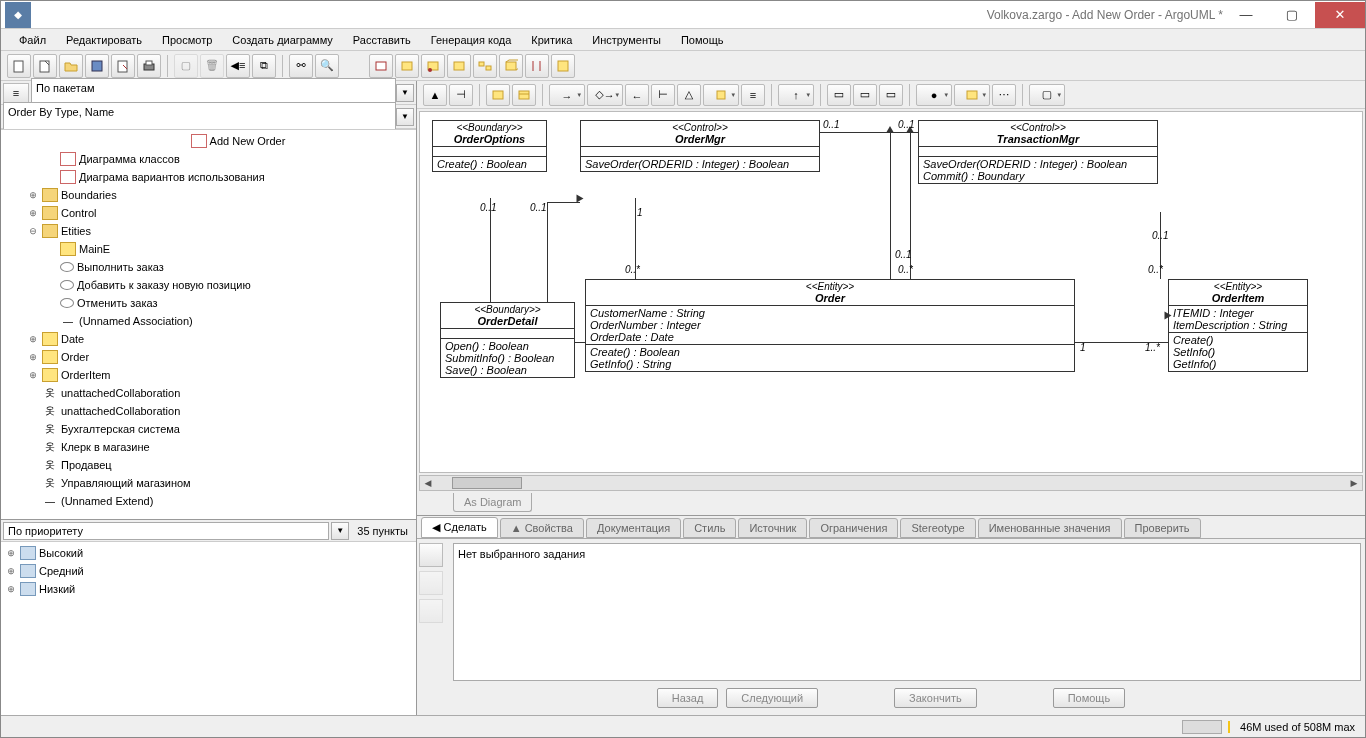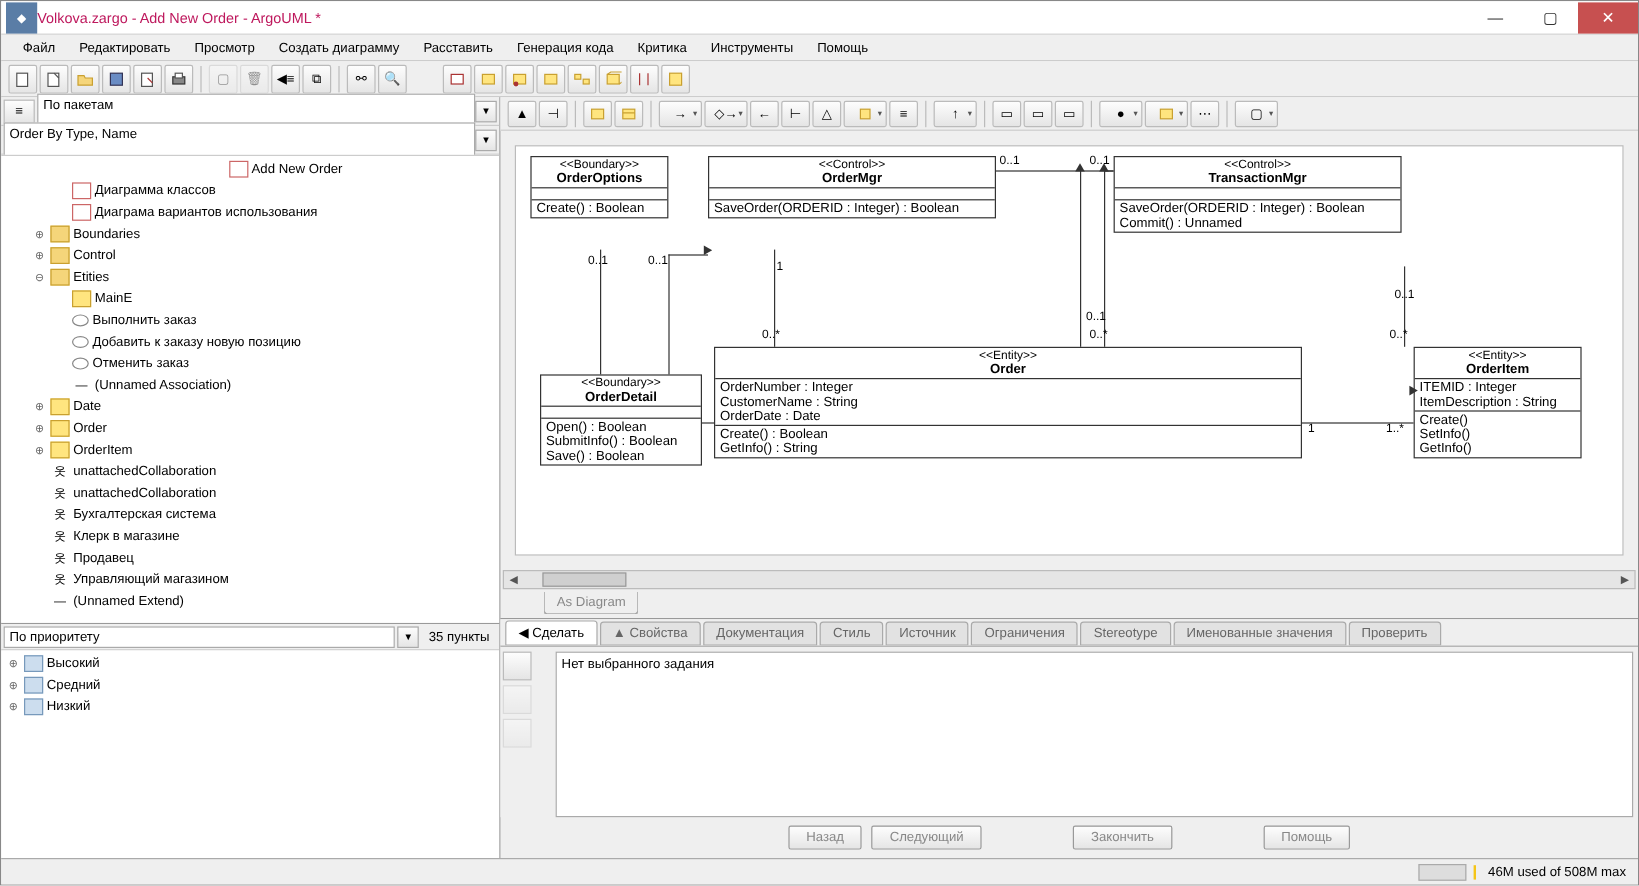--- a/index.html
+++ b/index.html
@@ -1,20 +1,20 @@
 <!DOCTYPE html>
 <html><head>
 <meta charset="utf-8">
 <style>
 *{box-sizing:border-box;margin:0;padding:0;font-family:Tahoma,Arial,sans-serif;font-size:11px;}
 body{background:#e8e8e8;overflow:hidden;}
 .window{width:1366px;height:738px;display:flex;flex-direction:column;background:#efefef;border:1px solid #888;}
 .titlebar{height:28px;background:#fff;display:flex;align-items:center;border-bottom:1px solid #ccc;}
 .titlebar-icon{width:26px;height:26px;background:#5a7da6;margin-left:4px;display:flex;align-items:center;justify-content:center;color:#fff;font-size:10px;}
-.titlebar-title{flex:1;text-align:left;color:#be185d;font-size:12px;}
+.titlebar-title{flex:1;text-align:right;color:#737373;font-size:12px;}
 .titlebar-ctrls{display:flex;}
 .titlebar-btn{width:46px;height:26px;display:flex;align-items:center;justify-content:center;font-size:13px;color:#333;cursor:pointer;}
 .titlebar-btn.close{background:#c75050;color:#fff;width:50px;}
 .menubar{height:22px;display:flex;align-items:center;padding:0 8px;gap:0;background:#efefef;border-bottom:1px solid #ccc;}
 .menu-item{padding:3px 10px;cursor:pointer;}
 .toolbar-row{height:30px;display:flex;align-items:center;padding:2px 6px;background:#efefef;border-bottom:1px solid #ccc;gap:2px;}
 .tb-btn{width:24px;height:24px;border:1px solid #bbb;background:linear-gradient(#fdfdfd,#e5e5e5);display:flex;align-items:center;justify-content:center;cursor:pointer;border-radius:2px;}
 .tb-btn.dis{opacity:0.4;}
 .tb-sep-line{width:1px;height:22px;background:#bbb;margin:0 4px;}
 .main-area{flex:1;display:flex;min-height:0;}
@@ -36,21 +36,21 @@
 .lp-bottom .tree{border:none;}
 .lpb-header{height:22px;display:flex;align-items:center;background:#efefef;border-bottom:1px solid #ccc;}
 .lpb-text{flex:1;background:#fff;height:18px;border:1px solid #aaa;padding:2px 4px;margin:2px;}
 .lpb-dd{width:18px;height:18px;border:1px solid #aaa;background:linear-gradient(#fdfdfd,#e5e5e5);display:flex;align-items:center;justify-content:center;font-size:8px;}
 .lpb-count{padding:0 8px;}
 .right-panel{flex:1;display:flex;flex-direction:column;min-height:0;}
 .diagram-toolbar{height:28px;display:flex;align-items:center;padding:2px 6px;gap:2px;background:#efefef;border-bottom:1px solid #ccc;}
 .dt-btn{width:24px;height:22px;border:1px solid #bbb;background:linear-gradient(#fdfdfd,#e5e5e5);display:flex;align-items:center;justify-content:center;border-radius:2px;}
 .dt-btn.wdd{width:36px;position:relative;}
 .dt-btn.wdd::after{content:"▾";font-size:7px;position:absolute;right:3px;color:#555;}
-.diagram-canvas{flex:1;background:#fff;position:relative;overflow:auto;border:1px solid #bbb;margin:12px;background-image:radial-gradient(#ccc 0.5px, transparent 0.5px);background-size:8px 8px;}
+.diagram-canvas{flex:1;background:#fff;position:relative;overflow:auto;border:1px solid #bbb;margin:2px;background-image:radial-gradient(#ccc 0.5px, transparent 0.5px);background-size:8px 8px;font-style:italic;}
 .uml-class{position:absolute;background:#fff;border:1px solid #333;font-size:11px;}
 .uml-sec{border-top:1px solid #333;padding:1px 4px;}
 .uml-sec:first-child{border-top:none;text-align:center;}
 .uml-stereo{font-size:10px;}
 .uml-name{font-weight:bold;}
 .uml-line{position:absolute;border-top:1px solid #333;}
 .uml-vline{position:absolute;border-left:1px solid #333;}
 .mult{position:absolute;font-size:10px;background:transparent;}
 .canvas-tabs{height:22px;display:flex;align-items:flex-start;padding-left:4px;margin-left:32px;}
 .ctab{padding:3px 10px;border:1px solid #aaa;border-top:none;background:#efefef;color:#888;border-radius:0 0 3px 3px;}
@@ -58,21 +58,21 @@
 .hscroll-thumb{width:70px;height:12px;background:#cfcfcf;border:1px solid #999;margin-left:16px;}
 .hscroll-arr{width:16px;text-align:center;font-size:9px;color:#555;}
 .bottom-panel{height:200px;display:flex;flex-direction:column;border-top:1px solid #999;}
 .bp-tabs{height:22px;display:flex;align-items:flex-end;padding-left:4px;background:#efefef;gap:2px;}
 .bp-tab{padding:3px 10px;border:1px solid #aaa;background:#e2e2e2;color:#666;border-radius:3px 3px 0 0;cursor:pointer;font-size:11px;}
 .bp-tab.active{background:#fff;color:#000;}
 .bp-body{flex:1;display:flex;background:#efefef;border-top:1px solid #aaa;}
 .bp-side{width:28px;display:flex;flex-direction:column;gap:4px;padding:4px 2px;}
 .bp-sidebtn{width:24px;height:24px;border:1px solid #bbb;background:linear-gradient(#fdfdfd,#e5e5e5);}
 .bp-sidebtn.dis{opacity:0.4;}
-.bp-content{flex:1;background:#fff;border:1px solid #aaa;margin:4px 4px 0 18px;padding:4px;}
+.bp-content{flex:1;background:#fff;border:1px solid #aaa;margin:4px 4px 0 8px;padding:4px;}
 .bp-buttons{height:34px;display:flex;align-items:center;justify-content:center;gap:8px;}
 .bp-btn{padding:3px 14px;border:1px solid #999;background:linear-gradient(#fdfdfd,#e5e5e5);color:#888;border-radius:2px;}
 .statusbar{height:22px;display:flex;align-items:center;border-top:1px solid #aaa;background:#efefef;}
 .status-spacer{flex:1;}
 .status-prog{width:40px;height:14px;background:#ddd;border:1px solid #aaa;margin-right:6px;}
 .status-mem{padding:0 10px;border-left:2px solid #f5c518;}
 svg.ico{width:14px;height:14px;}
 .arrow-open{width:0;height:0;border-left:4px solid transparent;border-right:4px solid transparent;border-bottom:7px solid #333;position:absolute;}
 </style>
 </head>
@@ -404,43 +404,43 @@
             </div>
         </div>
         <div class="uml-class" style="left:498px;top:8px;width:240px">
           <div class="uml-sec">
               <div class="uml-stereo">&lt;&lt;Control&gt;&gt;</div>
               <div class="uml-name">TransactionMgr</div>
             </div>
           <div class="uml-sec" style="height:10px"></div>
           <div class="uml-sec">
               <div>SaveOrder(ORDERID : Integer) : Boolean</div>
-              <div>Commit() : Unnamed</div>
+              <div>Commit() : Boundary</div>
             </div>
         </div>
         <div class="uml-class" style="left:20px;top:190px;width:135px">
           <div class="uml-sec">
               <div class="uml-stereo">&lt;&lt;Boundary&gt;&gt;</div>
               <div class="uml-name">OrderDetail</div>
             </div>
           <div class="uml-sec" style="height:10px"></div>
           <div class="uml-sec">
               <div>Open() : Boolean</div>
               <div>SubmitInfo() : Boolean</div>
               <div>Save() : Boolean</div>
             </div>
         </div>
         <div class="uml-class" style="left:165px;top:167px;width:490px">
           <div class="uml-sec">
               <div class="uml-stereo">&lt;&lt;Entity&gt;&gt;</div>
               <div class="uml-name">Order</div>
             </div>
           <div class="uml-sec">
+              <div>CustomerName : String</div>
               <div>OrderNumber : Integer</div>
-              <div>CustomerName : String</div>
               <div>OrderDate : Date</div>
             </div>
           <div class="uml-sec">
               <div>Create() : Boolean</div>
               <div>GetInfo() : String</div>
             </div>
         </div>
         <div class="uml-class" style="left:748px;top:167px;width:140px">
           <div class="uml-sec">
               <div class="uml-stereo">&lt;&lt;Entity&gt;&gt;</div>

